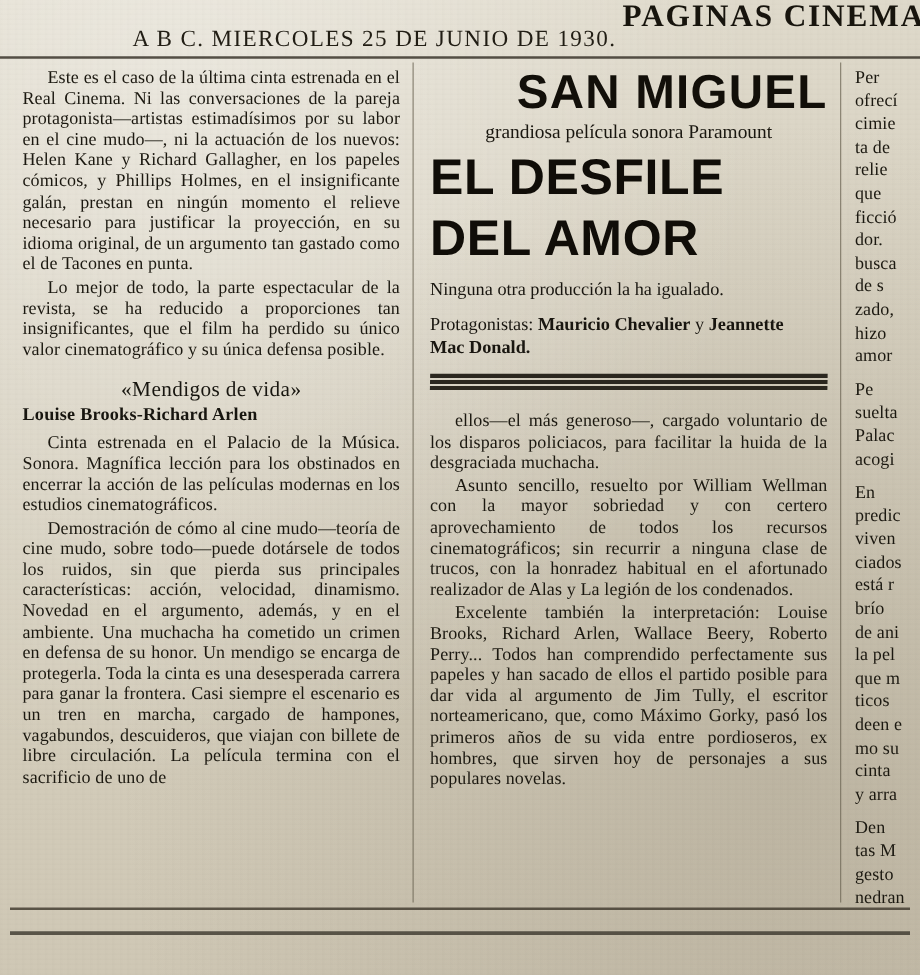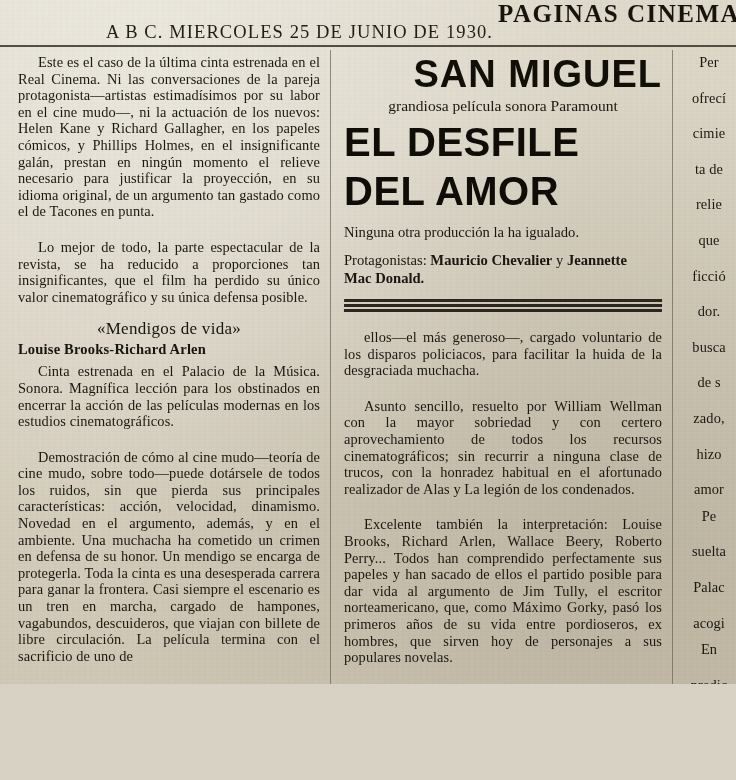--- a/index.html
+++ b/index.html
@@ -11,21 +11,21 @@
     height: 780px;
     background: #d8d2c4;
     font-family: "Liberation Serif", serif;
     color: #17150f;
     overflow: hidden;
   }
   
   .page {
     position: relative;
     width: 736px;
-    height: 684px;
+    height: 780px;
     background:
       radial-gradient(ellipse at 20% 10%, rgba(255,255,255,0.35), rgba(255,255,255,0) 55%),
       radial-gradient(ellipse at 85% 80%, rgba(120,110,90,0.22), rgba(255,255,255,0) 60%),
       linear-gradient(170deg, #e2ddcf 0%, #d9d3c3 35%, #d2cbb9 70%, #cdc5b2 100%);
     box-sizing: border-box;
     overflow: hidden;
   }
   .grain {
     position: absolute;
     inset: 0;
@@ -119,21 +119,21 @@
   p.body {
     margin: 0 0 0 0;
     font-size: 14.4px;
     line-height: 16.6px;
     text-align: justify;
     text-indent: 20px;
     color: #1b1810;
     font-family: "Liberation Serif", serif;
     letter-spacing: .1px;
   }
-  p.body + p.body { margin-top: 19px; }
+  p.body + p.body { margin-top: 2px; }
 
   
   .sub-head {
     text-align: center;
     font-size: 17px;
     font-weight: 400;
     margin: 14px 0 2px 0;
     font-family: "Liberation Serif", serif;
     letter-spacing: .3px;
   }
@@ -196,21 +196,21 @@
         rgba(0,0,0,0) 8px, rgba(0,0,0,0) 10px,
         #2b271f 10px, #2b271f 13px,
         rgba(0,0,0,0) 13px, rgba(0,0,0,0) 16px);
     transform: skewX(-1deg);
   }
 
   
   .col3 p.body {
     font-size: 14.4px;
     line-height: 16.6px;
-    text-align: center;
+    text-align: left;
     text-indent: 0;
     white-space: nowrap;
   }
   .col3 .blk { margin-bottom: 10px; }
 </style>
 </head>
 <body>
 
 <div class="page">
   <div class="grain"></div>

